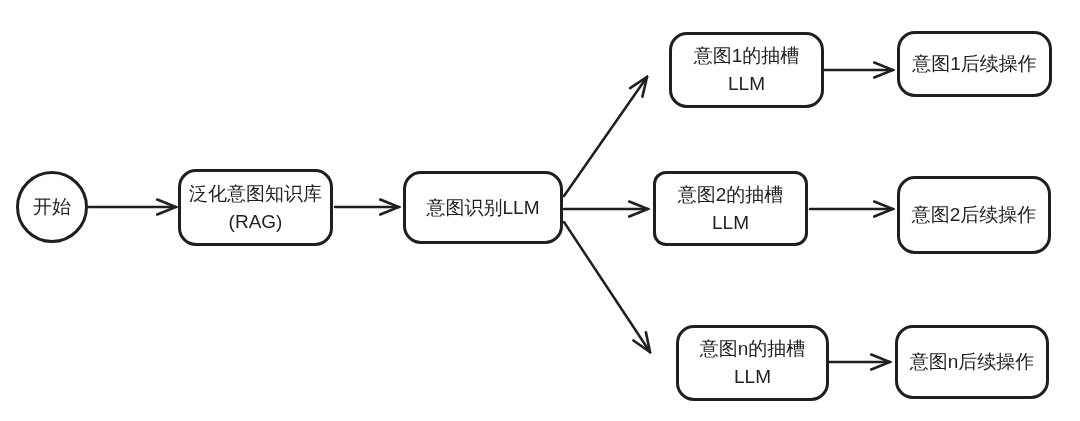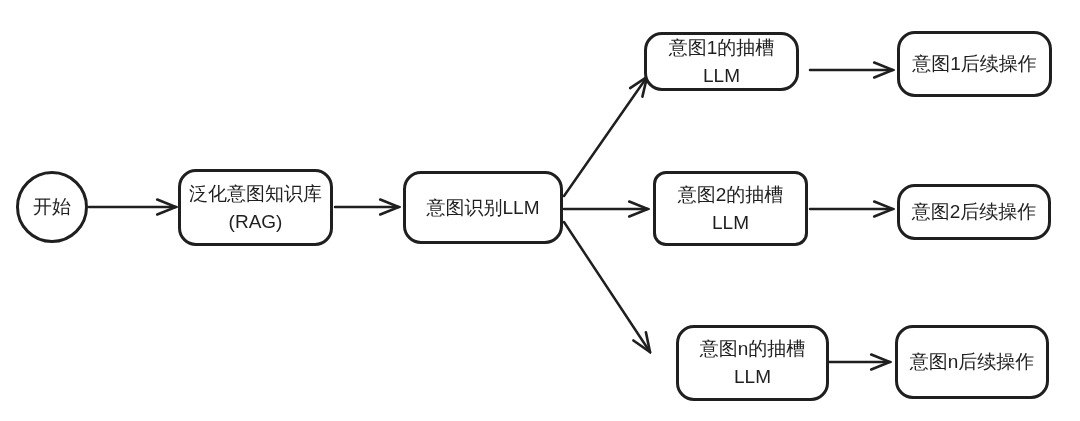--- a/index.html
+++ b/index.html
@@ -22,24 +22,24 @@
     font-size:19px;
     line-height:1.45;
     white-space:pre-line;
     border-radius:18px;
   }
   .node.circle{border-radius:50%;}
   
   .n-start   {left:16px;  top:171px; width:72px;  height:72px;}
   .n-rag     {left:178px; top:169px; width:155px; height:77px;align-items:center;}
   .n-intent  {left:403px; top:171px; width:160px; height:73px;}
-  .n-slot1   {left:644px; top:32px;  width:155px; height:59px;}
+  .n-slot1   {left:669px; top:32px;  width:155px; height:76px;}
   .n-follow1 {left:897px; top:31px;  width:155px; height:66px;}
   .n-slot2   {left:653px; top:171px; width:155px; height:75px;border-radius:13px;}
-  .n-follow2 {left:897px; top:184px; width:154px; height:56px;}
+  .n-follow2 {left:897px; top:176px; width:154px; height:78px;}
   .n-slotn   {left:676px; top:325px; width:153px; height:76px;}
   .n-follown {left:895px; top:325px; width:154px; height:74px;}
 </style>
 </head>
 <body>
 
 <div class="canvas">
 
   <svg class="edges" width="1080" height="421" viewBox="0 0 1080 421">
     <defs>

